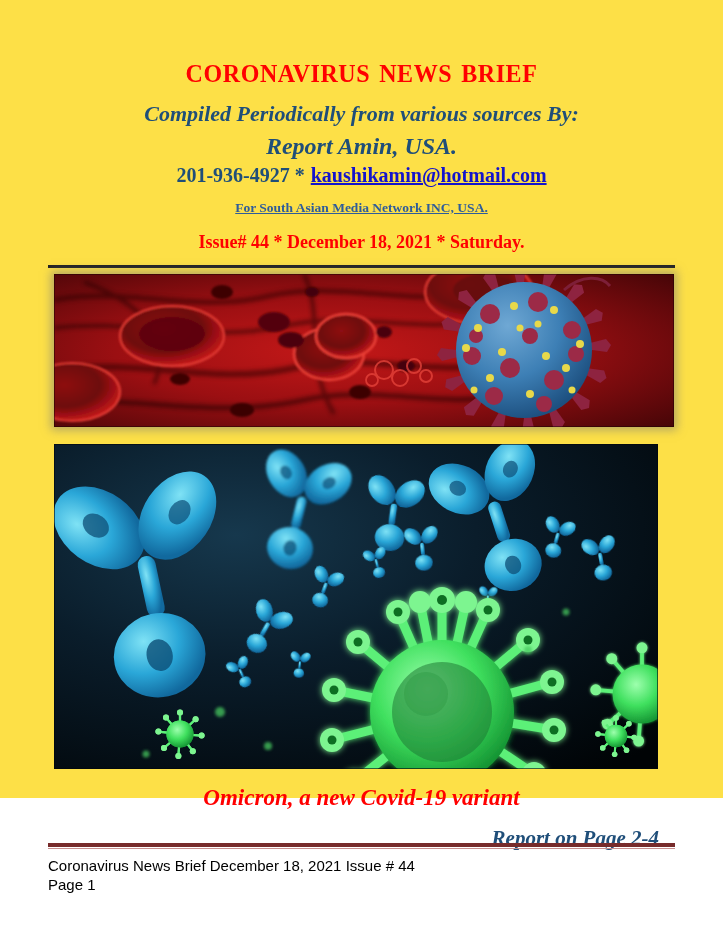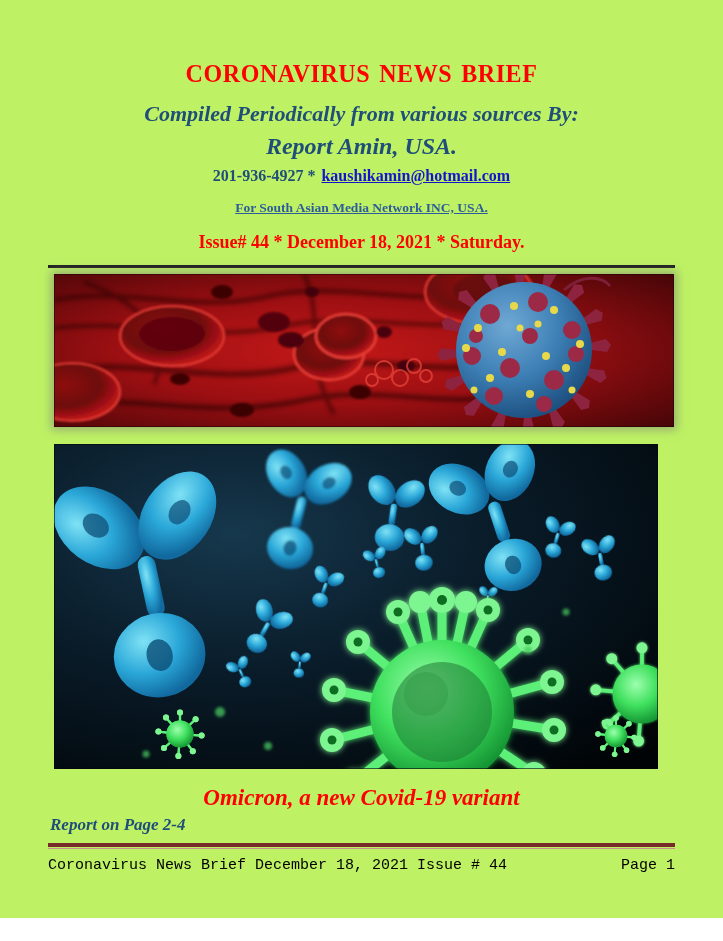--- a/index.html
+++ b/index.html
@@ -11,22 +11,22 @@
   body {
     width: 723px;
     height: 941px;
     overflow: hidden;
     font-family: "Liberation Serif", "DejaVu Serif", serif;
     position: relative;
   }
   .page {
     position: relative;
     width: 723px;
-    height: 918px;
-    background: #bef264;
+    height: 798px;
+    background: #fde047;
     box-sizing: border-box;
   }
   .content {
     position: absolute;
     left: 48px;
     top: 0;
     width: 627px;
   }
 
   
@@ -67,21 +67,21 @@
     font-size: 24px;
     line-height: 28px;
     white-space: nowrap;
   }
   .contact-line {
     margin: 0;
     padding-top: 6px;
     text-align: center;
     color: #1F4E79;
     font-weight: bold;
-    font-size: 16px;
+    font-size: 20px;
     line-height: 19px;
     white-space: nowrap;
   }
   .contact-line .email {
     color: #1414CC;
     text-decoration: underline;
     padding-left: 6px;
   }
   .network-line {
     margin: 12px;
@@ -137,27 +137,27 @@
     padding-top: 16px;
     text-align: center;
     color: #FF0000;
     font-weight: bold;
     font-style: italic;
     font-size: 23px;
     line-height: 26px;
   }
   .caption .cap-line { display: block; white-space: nowrap; }
   .report-line {
-    margin: 2px;
+    margin: 16px;
     padding-top: 2px;
-    text-align: left;
+    text-align: right;
     color: #1F4E79;
     font-weight: bold;
     font-style: italic;
-    font-size: 17px;
+    font-size: 21px;
     line-height: 19px;
     white-space: nowrap;
   }
 
   
   .footer {
     position: absolute;
     left: 48px;
     top: 843px;
     width: 627px;
@@ -174,21 +174,22 @@
     margin-top: 1px;
   }
   .footer-row {
     display: flex;
     justify-content: space-between;
     align-items: baseline;
     padding-top: 7px;
     color: #000000;
     font-size: 15px;
     line-height: 19px;
-    font-family: Liberation Mono, monospace;
+    font-family: Liberation Sans, sans-serif;
+    flex-direction: column;
   }
   .footer-left, .footer-right { white-space: nowrap; }
 </style>
 </head>
 <body>
 
 <div class="page">
 
   <div class="content">
 

